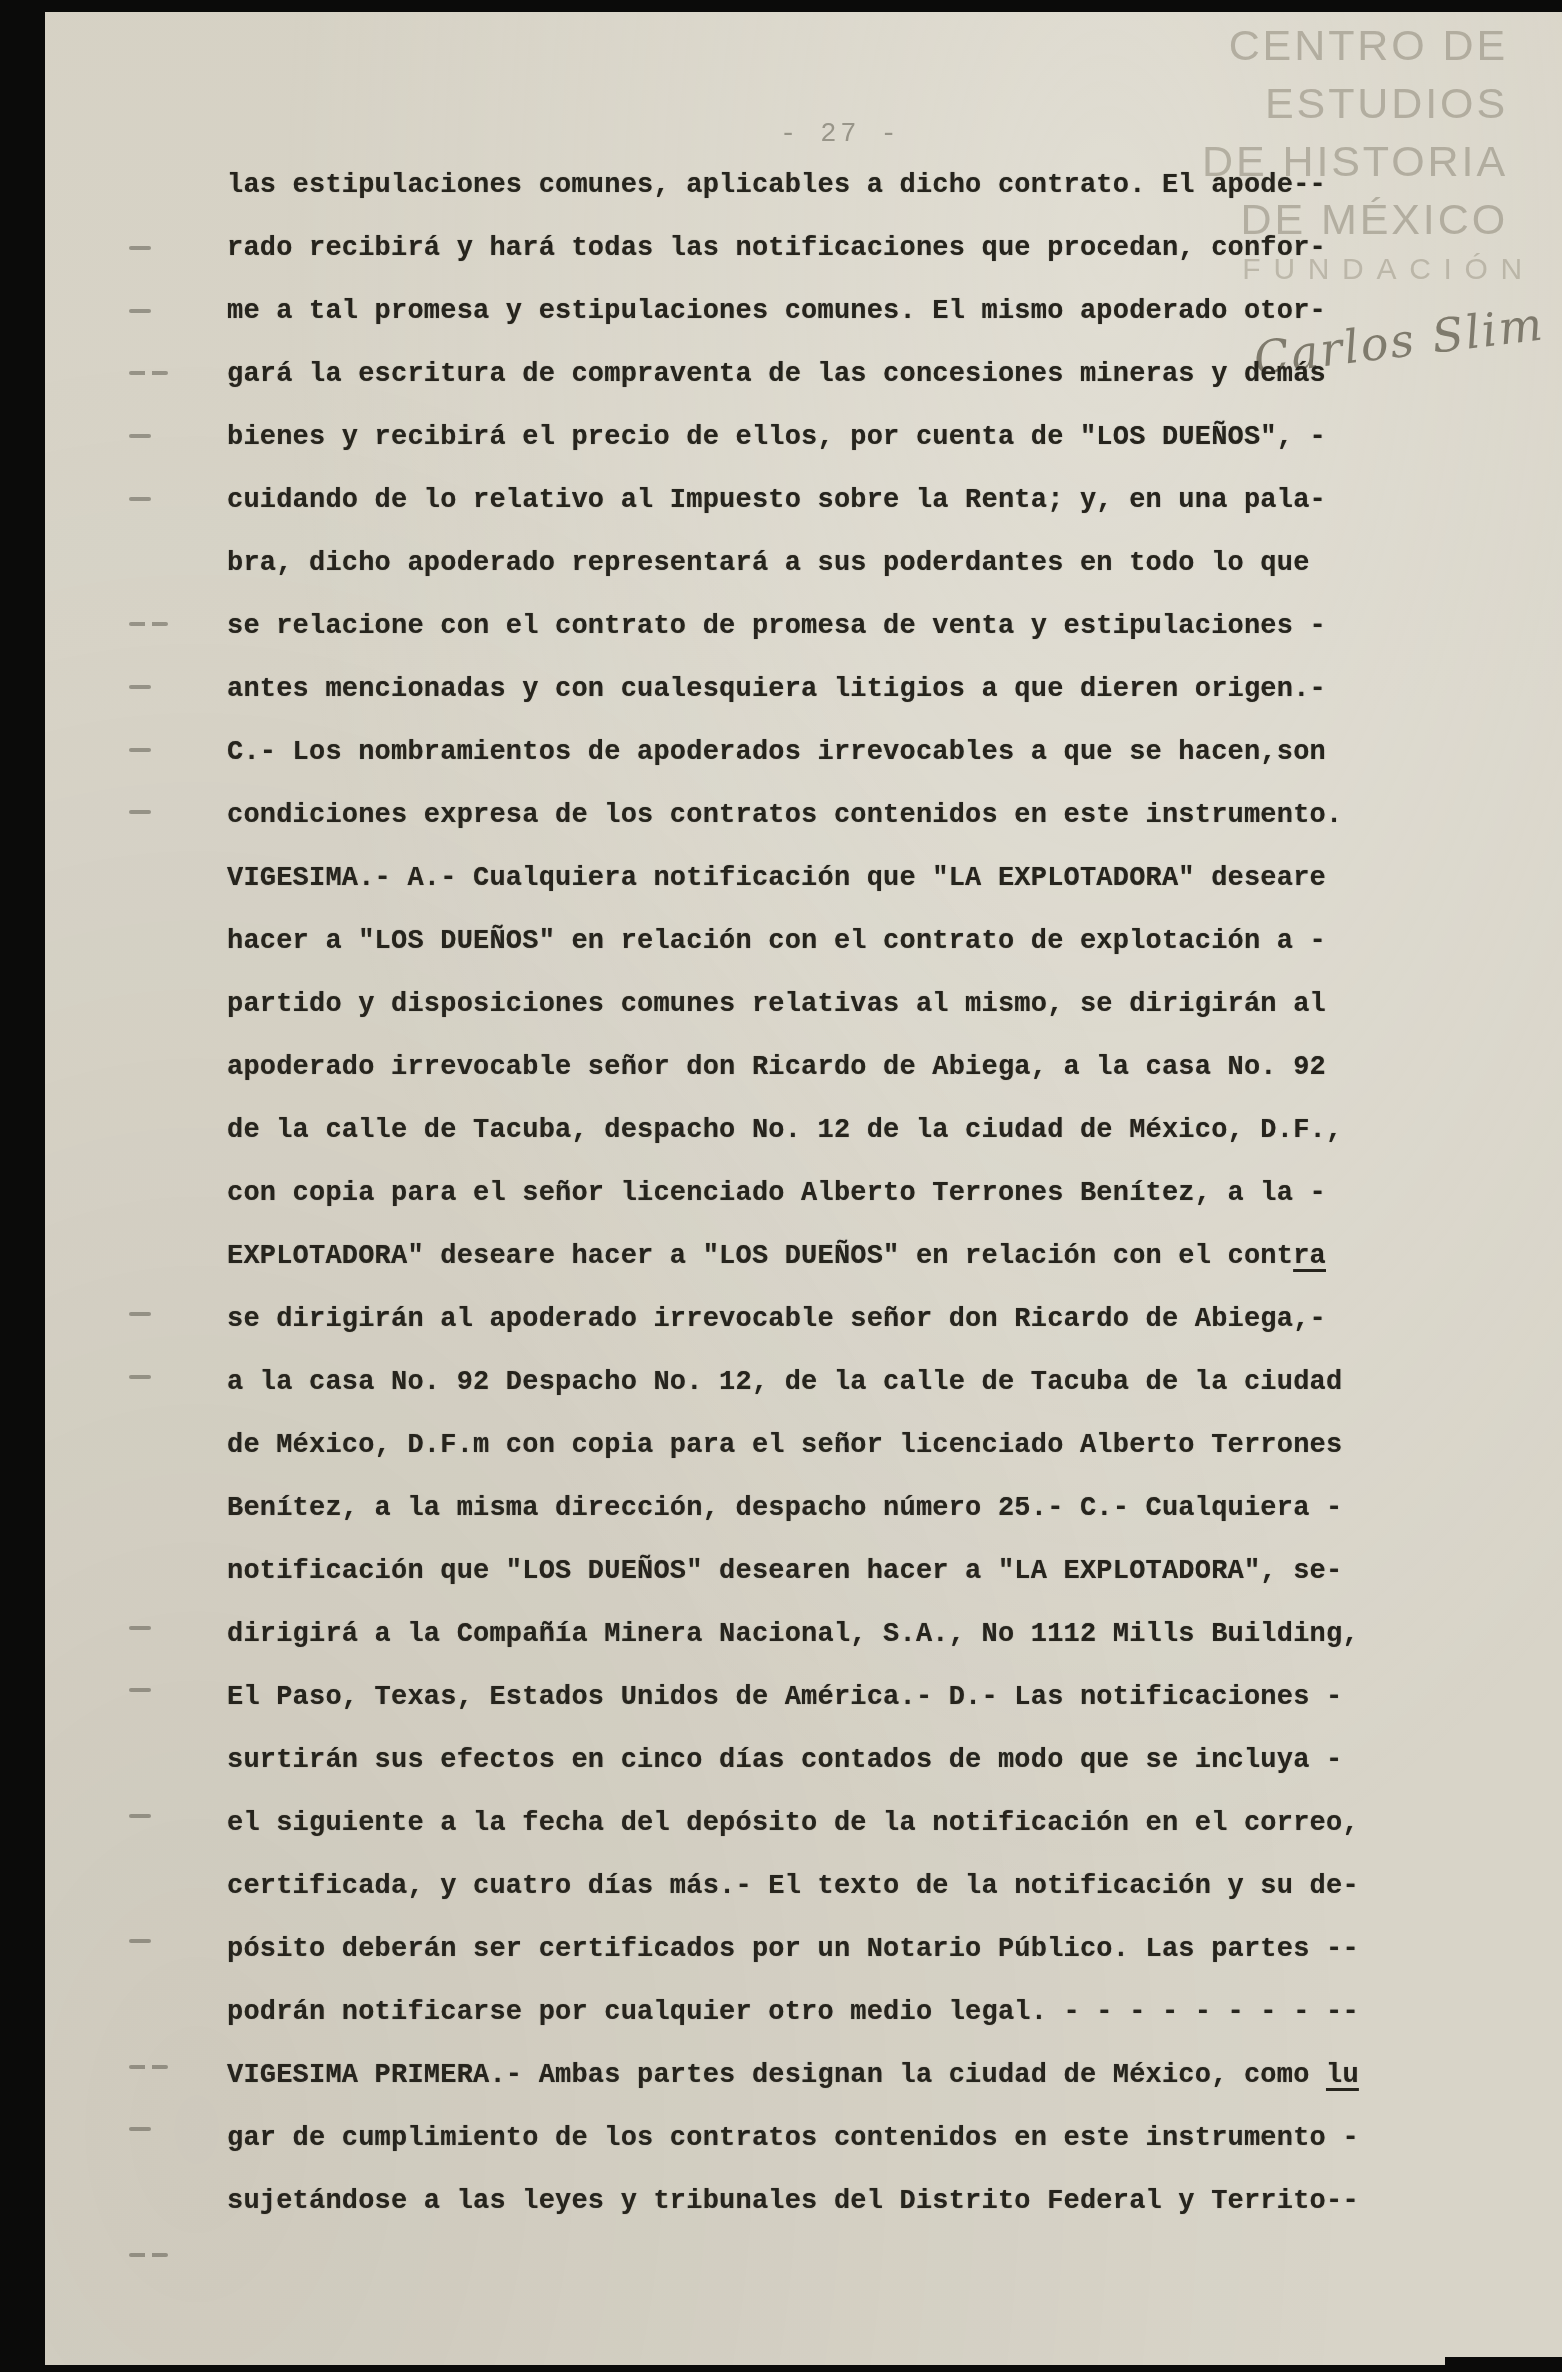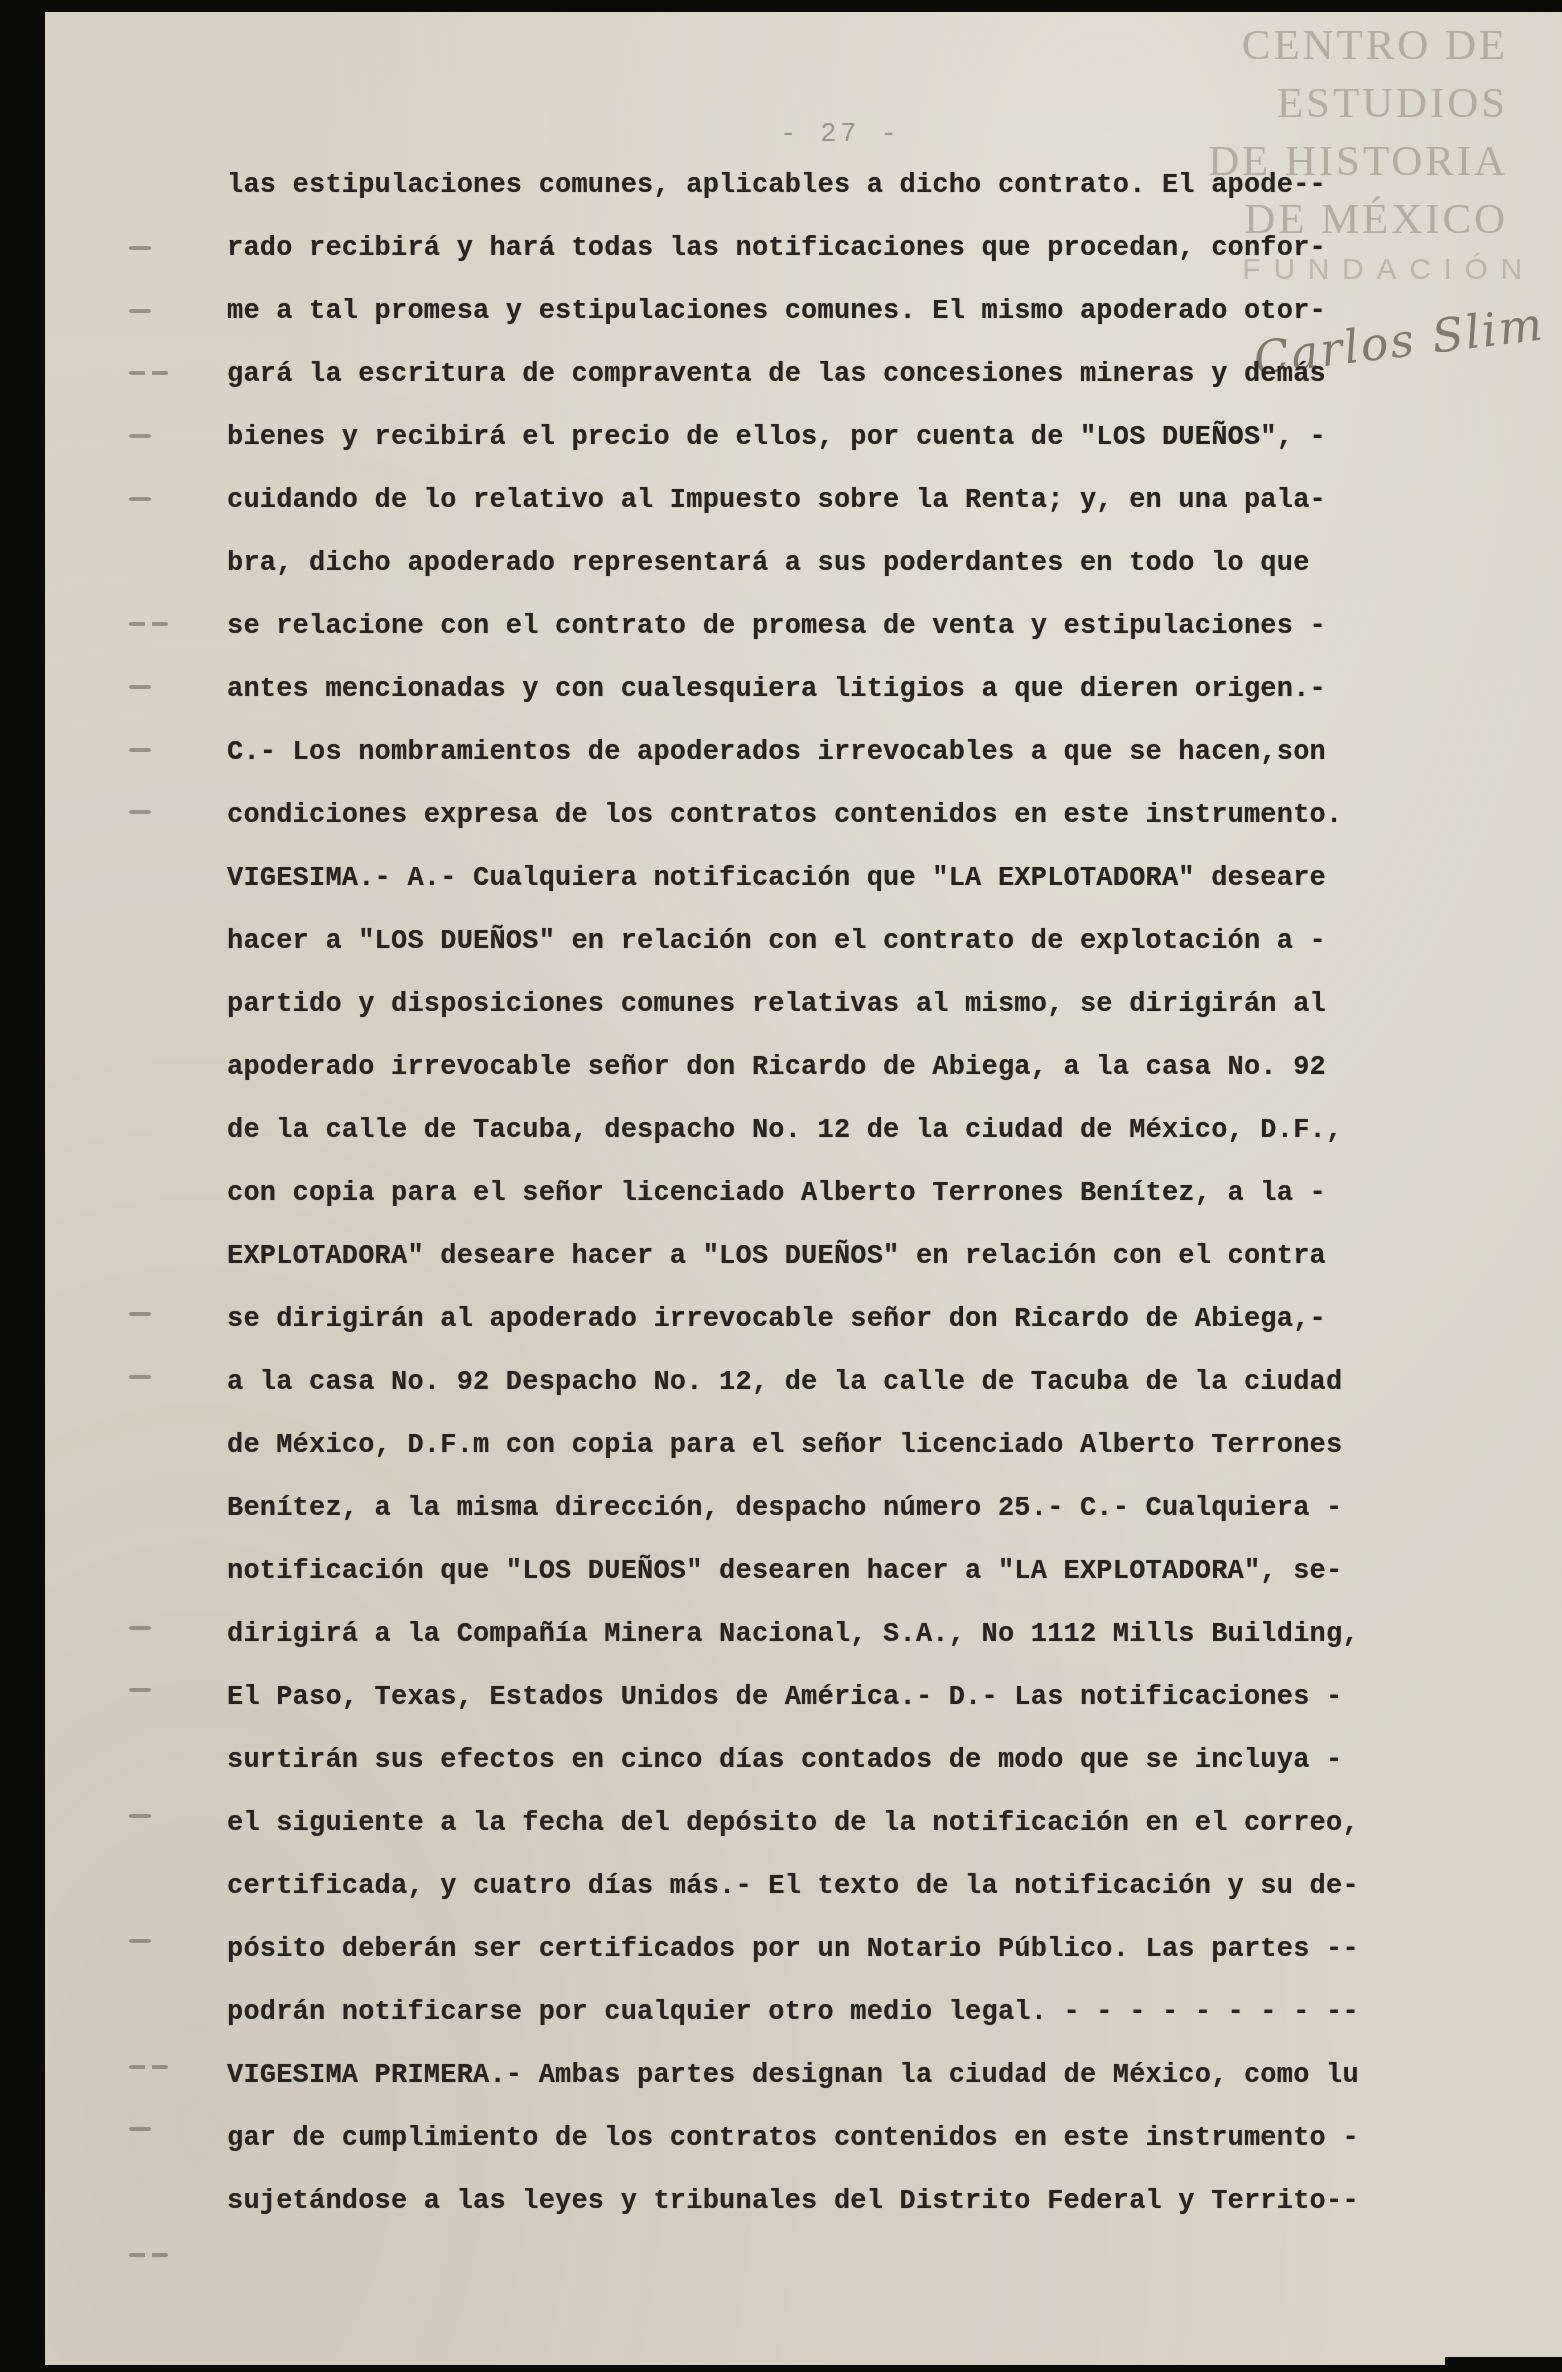--- a/index.html
+++ b/index.html
@@ -12,36 +12,36 @@
            linear-gradient(180deg, rgba(210,205,190,0.35), rgba(0,0,0,0) 30%);}
   .edge-left{position:absolute;left:0;top:0;width:45px;height:100%;background:#0b0b0a;}
   .edge-top{position:absolute;left:0;top:0;width:100%;height:11.7px;background:#0b0b0a;}
   .edge-bottom{position:absolute;left:0;bottom:0;width:100%;height:7.8px;background:#0b0b0a;}
   .edge-corner{position:absolute;right:0;bottom:0;width:117px;height:15.6px;background:#0b0b0a;}
 
   .page-number{position:absolute;left:780px;top:119px;font-size:27px;color:rgba(95,92,80,0.55);
                letter-spacing:3.9px;}
 
   .watermark{position:absolute;right:54px;top:15.6px;text-align:right;
-             font-family:Liberation Serif, serif;
+             font-family:Liberation Sans, sans-serif;
              font-size:43px;line-height:58px;letter-spacing:2.9px;
              color:rgba(135,130,114,0.50);}
   .foundation{position:absolute;right:27px;top:252px;
               font-family:"Liberation Sans",sans-serif;
               font-size:30px;letter-spacing:12.7px;color:rgba(150,145,128,0.48);}
   .signature{position:absolute;right:17.6px;top:314px;
              font-family:"DejaVu Serif","Liberation Serif",serif;
              font-style:italic;font-size:46px;color:rgba(110,106,92,0.85);
              transform:rotate(-7deg);letter-spacing:2px;}
 
   .doc-text{position:absolute;left:227px;top:154px;width:1287px;color:#26241d;}
   .doc-text .line{height:63px;line-height:63px;font-size:27px;font-weight:bold;
                   white-space:pre;letter-spacing:0.2px;
                   text-shadow:0 0 1px rgba(38,36,29,0.55);}
-  .doc-text .ul{text-decoration-thickness:2.9px;text-underline-offset:5.9px;}
+  .doc-text .ul{text-decoration:underline;text-decoration-thickness:2.9px;text-underline-offset:5.9px;}
 
   .marks{position:absolute;left:0;top:0;width:100%;height:100%;pointer-events:none;}
   .mark{position:absolute;left:129px;width:21.5px;height:3.9px;border-radius:2px;
         background:rgba(72,69,58,0.45);}
   .mark.double{width:39px;
         background:linear-gradient(90deg, rgba(72,69,58,0.45) 0 15.6px, rgba(0,0,0,0) 15.6px 23.4px, rgba(72,69,58,0.45) 23.4px 100%);}
 </style>
 </head>
 <body>
 

